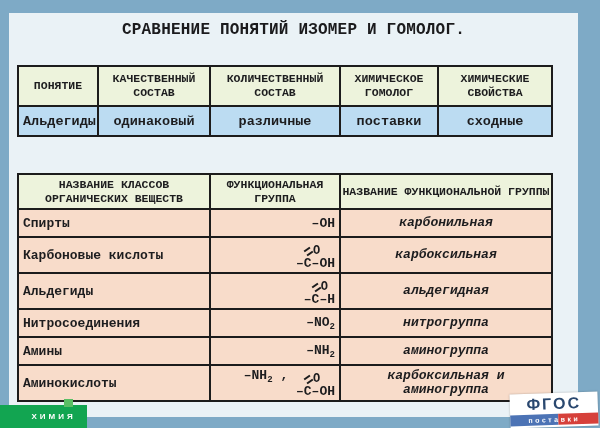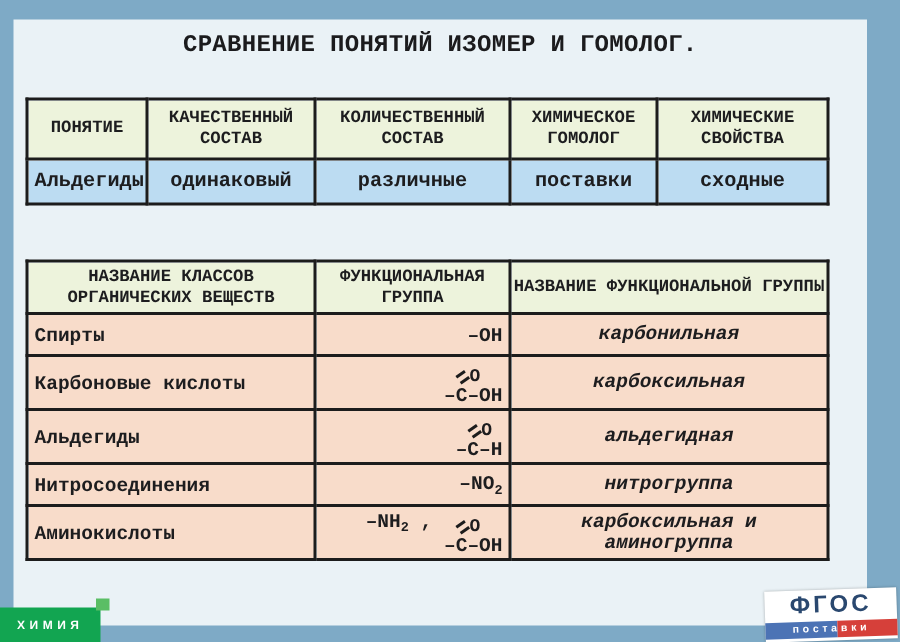--- a/index.html
+++ b/index.html
@@ -54,21 +54,21 @@
   .acyl-top{display:inline-flex;align-items:flex-end;margin-left:9px;font-size:12px;height:11px}
   .db{
     display:inline-block;width:7px;height:3px;
     border-top:2px solid #1c1c1c;border-bottom:2px solid #1c1c1c;
     transform:rotate(-35deg);margin:0 1px 2px 0;
   }
   .subject-tab{
     position:absolute;left:0;bottom:0;width:67px;height:23px;
     background:var(--tab,#12A551);color:#fff;
     font-size:8px;font-weight:bold;letter-spacing:3px;
-    display:flex;align-items:center;justify-content:center;
+    display:flex;align-items:center;justify-content:center;padding-left:20px;
   }
   .accent-square{position:absolute;left:64px;bottom:21px;width:9px;height:8px;background:#5ABE65}
   .logo{
     position:absolute;right:2px;bottom:1px;width:88px;height:34px;
     background:#fff;transform:rotate(-2deg);
     box-shadow:0 0 2px rgba(0,0,0,.3);
   }
   .logo-main{
     text-align:center;font-size:16px;font-weight:bold;
     color:var(--navy,#2A486F);letter-spacing:2px;line-height:21px;height:21px;
@@ -155,20 +155,25 @@
                   <span>O</span>
                 </span>
                 <span class="acyl-base">–C–H</span>
               </span></span></td>
           <td class="grp">альдегидная</td>
         </tr>
         <tr>
           <td class="cls">Нитросоединения</td>
           <td class="frm"><span><span class="ftxt">–NO</span><span class="fsub">2</span></span></td>
           <td class="grp">нитрогруппа</td>
+        </tr>
+        <tr>
+          <td class="cls">Амины</td>
+          <td class="frm"><span><span class="ftxt">–NH</span><span class="fsub">2</span></span></td>
+          <td class="grp">аминогруппа</td>
         </tr>
         <tr class="tall">
           <td class="cls">Аминокислоты</td>
           <td class="frm"><span><span class="ftxt">–NH</span><span class="fsub">2</span><span class="ftxt"> , </span><span class="acyl">
                 <span class="acyl-top">
                   <span class="db"></span>
                   <span>O</span>
                 </span>
                 <span class="acyl-base">–C–OH</span>
               </span></span></td>

